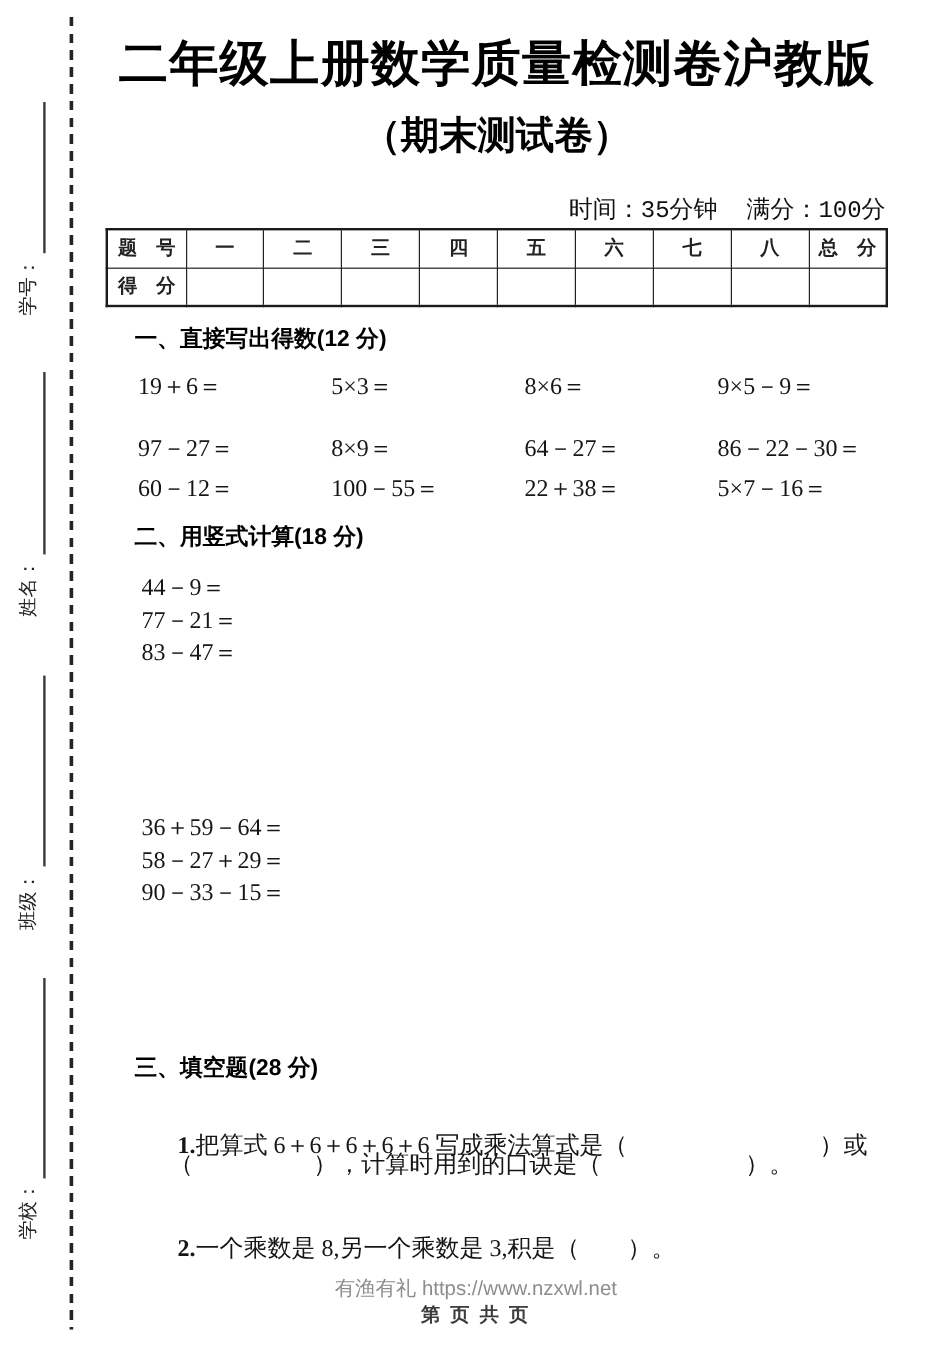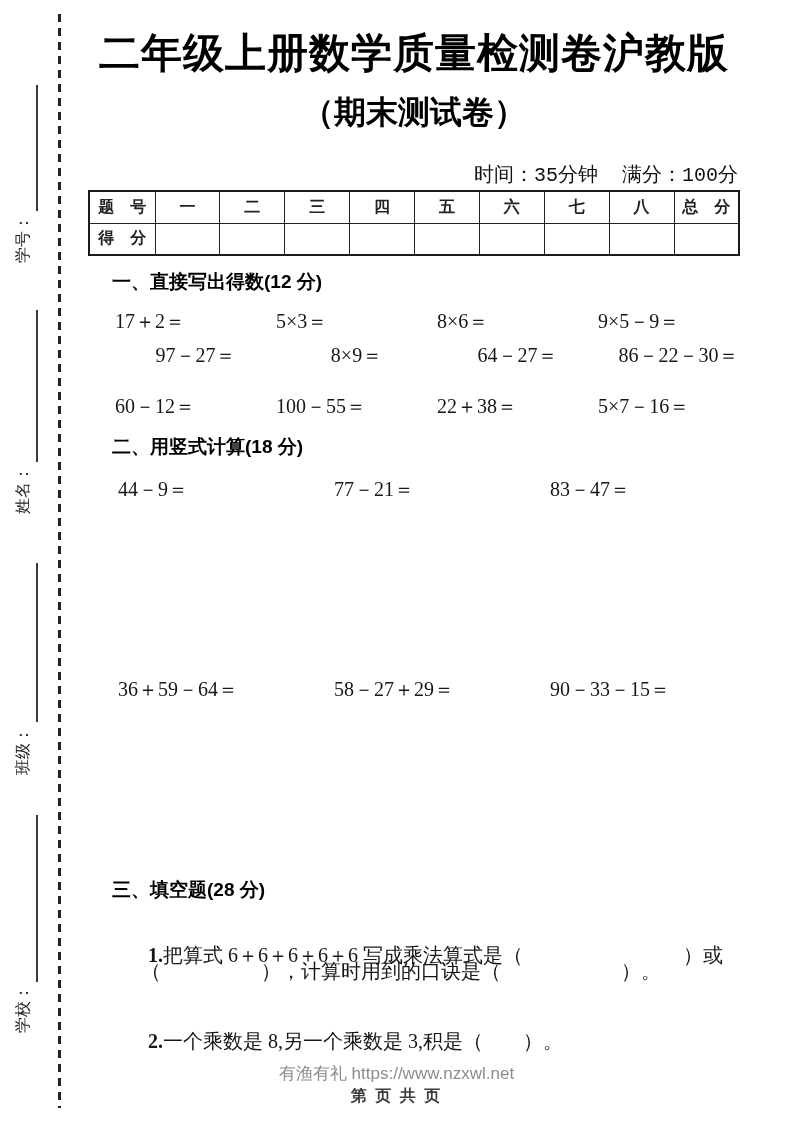--- a/index.html
+++ b/index.html
@@ -80,21 +80,21 @@
     margin-left: 24px;
   }
   .prob-row {
     position: absolute; left: 0; width: 652px;
     display: flex;
     font-size: 20px; color: #161616;
     white-space: pre;
   }
   .prob-row.cols4 { padding-left: 27px; }
   .prob-row.cols4 .prob { width: 161px; }
-  .prob-row.cols3 { padding-left: 30px; }
+  .prob-row.cols3 { padding-left: 30px; flex-direction: column; }
   .prob-row.cols3 .prob { width: 216px; }
   .prob { flex: 0 0 auto; }
 
   .fill-line {
     position: absolute;
     font-size: 20px; color: #161616;
     white-space: pre; line-height: 26px;
   }
   .fill-line b { font-weight: 700; }
 
@@ -176,26 +176,26 @@
         <td></td>
         <td></td>
         <td></td>
         <td></td>
       </tr>
     </tbody>
       </table>
 
     <div class="sec-heading" style="top:269px;">一、直接写出得数(12 分)</div>
     <div class="prob-row cols4" style="top:308px;">
-      <span class="prob">17＋2＝</span>
+      <span class="prob">19＋6＝</span>
       <span class="prob">5×3＝</span>
       <span class="prob">8×6＝</span>
       <span class="prob">9×5－9＝</span>
     </div>
-    <div class="prob-row cols4" style="top:342px;text-align:center;">
+    <div class="prob-row cols4" style="top:360px;">
       <span class="prob">97－27＝</span>
       <span class="prob">8×9＝</span>
       <span class="prob">64－27＝</span>
       <span class="prob">86－22－30＝</span>
     </div>
     <div class="prob-row cols4" style="top:393px;">
       <span class="prob">60－12＝</span>
       <span class="prob">100－55＝</span>
       <span class="prob">22＋38＝</span>
       <span class="prob">5×7－16＝</span>

